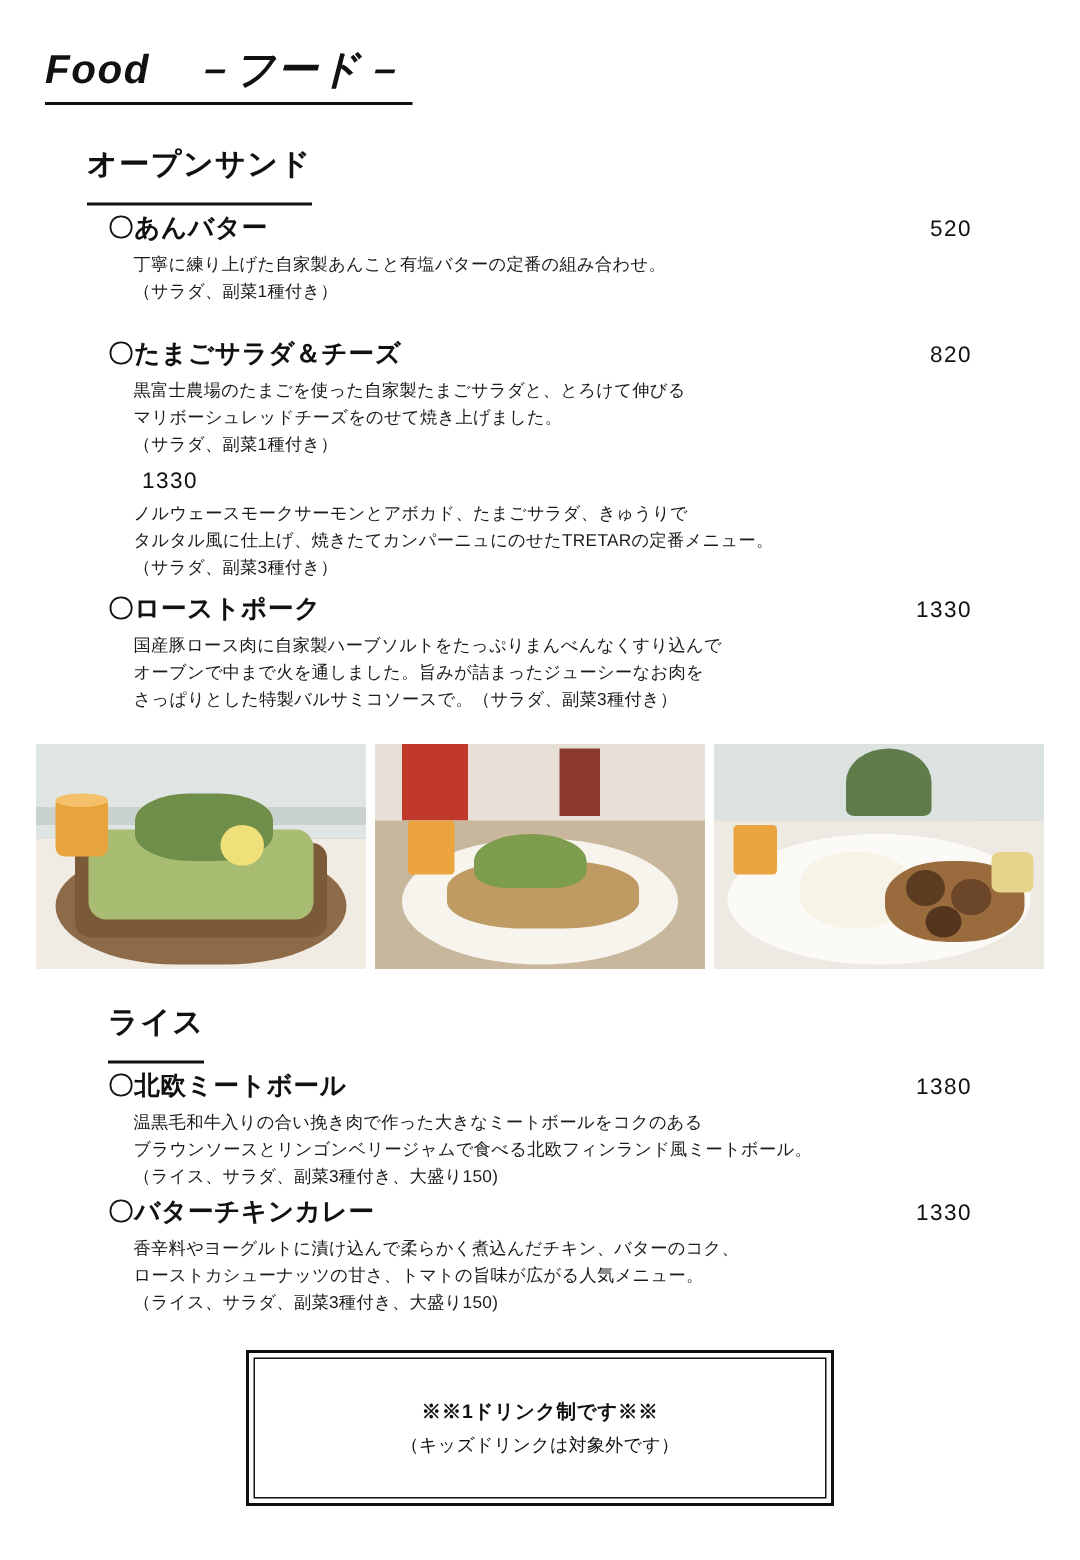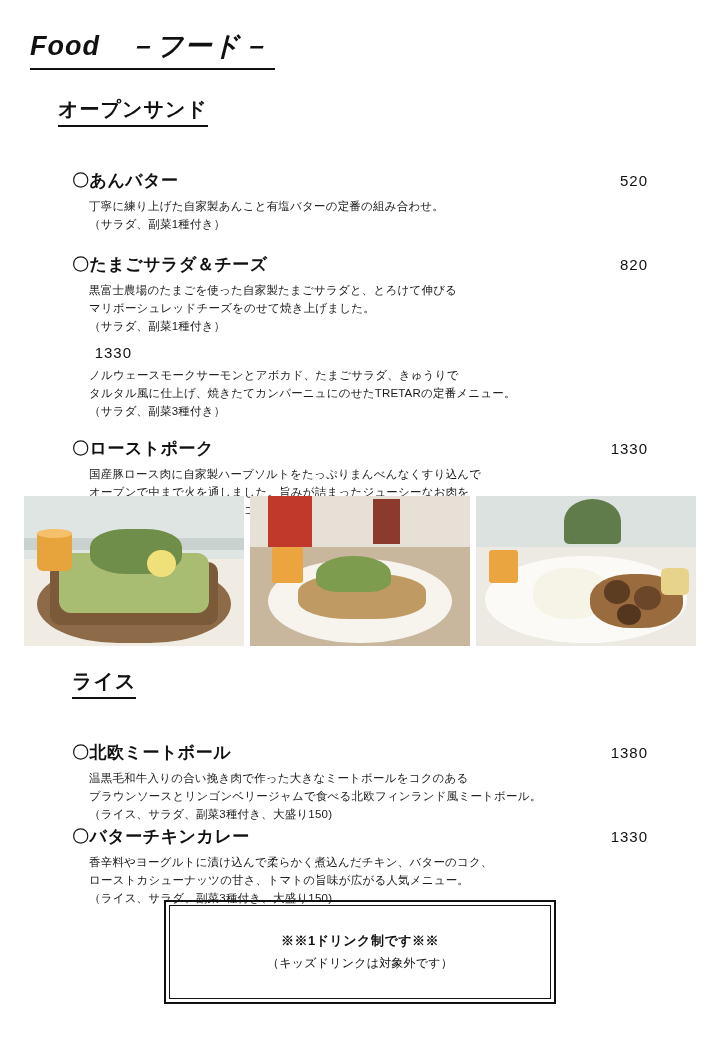--- a/index.html
+++ b/index.html
@@ -38,21 +38,21 @@
     white-space: pre;
   }
 
   
   .category {
     position: absolute;
     font-size: 20px;
     font-weight: bold;
     letter-spacing: 1px;
     border-bottom: 2px solid #111;
-    padding-bottom: 2px;
+    padding-bottom: 12px;
   }
   .cat-open { left: 58px; top: 96px; }
   .cat-rice { left: 72px; top: 668px; }
 
   
   .item {
     position: absolute;
     left: 72px;
     width: 576px;
   }
@@ -65,37 +65,36 @@
     font-size: 17px;
     font-weight: bold;
     letter-spacing: 0.5px;
     white-space: pre;
   }
   .item-price {
     font-size: 15px;
     letter-spacing: 1px;
     min-width: 60px;
     text-align: right;
-    margin-top: 32px;
   }
   .item-desc {
     margin-top: 6px;
     margin-left: 17px;
     font-size: 11.5px;
     line-height: 1.55;
     letter-spacing: 0.2px;
     color: #1a1a1a;
     white-space: pre-line;
   }
 
   
   .i-anbutter   { top: 140px; }
   .i-tamago     { top: 224px; }
   .i-salmon     { top: 312px; }
-  .i-roastpork  { top: 408px; }
+  .i-roastpork  { top: 394px; }
   .i-meatball   { top: 712px; }
   .i-curry      { top: 796px; }
 
   
   .photos {
     position: absolute;
     left: 24px;
     top: 496px;
     width: 672px;
     height: 150px;

